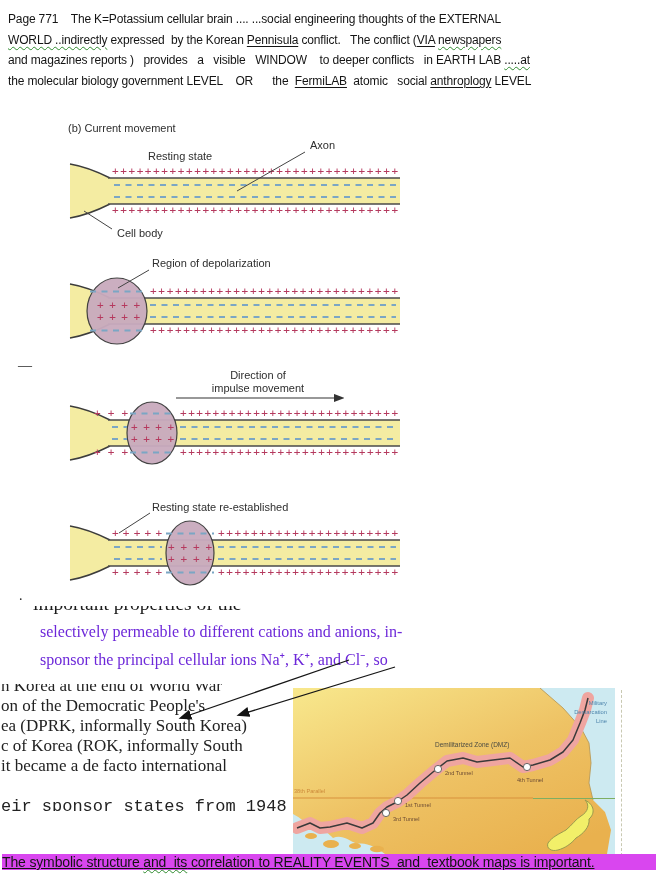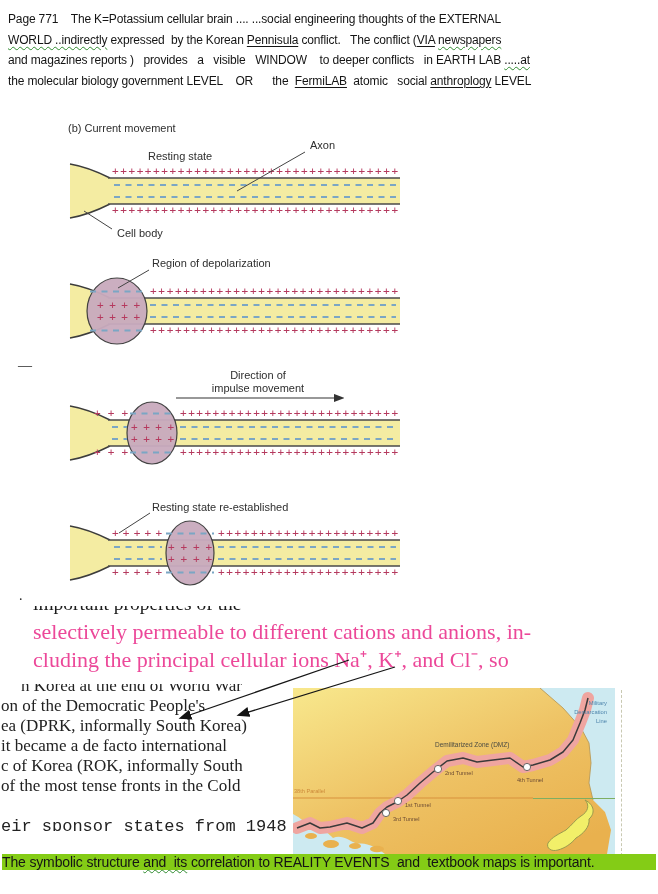--- a/index.html
+++ b/index.html
@@ -3,34 +3,34 @@
 <meta charset="utf-8">
 <style>
   html,body{margin:0;padding:0;}
   body{width:658px;height:894px;position:relative;overflow:hidden;background:#ffffff;
        font-family:"Liberation Sans",sans-serif;}
   .abs{position:absolute;}
   
   #header{left:8px;top:9px;width:646px;font-size:12px;line-height:20.6px;color:#141414;
           white-space:pre-wrap;letter-spacing:-0.15px;z-index:3;}
   #bottom-caption{left:2px;top:854px;width:654px;font-size:14px;color:#141414;
-          white-space:pre-wrap;letter-spacing:-0.15px;z-index:4;background:#84cc16;}
+          white-space:pre-wrap;letter-spacing:-0.15px;z-index:4;background:#d946ef;text-decoration:underline;}
   .sq-red{text-decoration-line:underline;text-decoration-style:wavy;
           text-decoration-color:#c92a1a;text-decoration-thickness:1px;text-underline-offset:2px;text-decoration:underline;}
   .sq-green{text-decoration-line:underline;text-decoration-style:wavy;
           text-decoration-color:#2f8b2f;text-decoration-thickness:1px;text-underline-offset:2px;}
   
-  #excerpt{left:33px;top:618px;width:545px;font-family:"Liberation Serif",serif;
-           font-size:22px;line-height:27.5px;color:#ec4899;z-index:3;}
+  #excerpt{left:40px;top:618px;width:545px;font-family:"Liberation Serif",serif;
+           font-size:16px;line-height:27.5px;color:#6d28d9;z-index:3;}
   #excerpt-sliver{left:33px;top:606px;width:240px;height:9px;overflow:hidden;
            font-family:"Liberation Serif",serif;font-size:19.5px;color:#1c1c1c;z-index:3;}
   #excerpt-sliver span{display:block;margin-top:-13px;}
   #korea-text{left:1px;top:684px;width:292px;font-family:"Liberation Serif",serif;
            font-size:17px;line-height:19.9px;color:#222;z-index:3;}
-  .cut-top{height:12px;overflow:hidden;margin-left:20px;}
+  .cut-top{height:12px;overflow:hidden;}
   .cut-top span{display:block;margin-top:-8px;}
   .cut-bottom{height:14px;overflow:hidden;font-family:Liberation Mono, monospace;}
   .kgap{height:21px;}
   
   #fig-svg{left:0;top:0;z-index:1;}
   #map-svg{left:293px;top:688px;z-index:2;}
   #anno-svg{left:0;top:0;z-index:6;pointer-events:none;}
   #page-edge{left:621px;top:690px;height:166px;width:0;border-left:1px dashed #c9c9b2;z-index:1;}
   
   text.diaglabel{font:11px "Liberation Sans",sans-serif;fill:#2e2e2e;}
@@ -147,32 +147,31 @@
     </g>
   </svg>
 
 <div id="page-edge" class="abs"></div>
 
 <div id="excerpt-sliver" class="abs">
     <span>important properties of the mem</span>
   </div>
 <div id="excerpt" class="abs">
     <div>selectively permeable to different cations and anions, in-</div>
-    <div>cluding the principal cellular ions Na⁺, K⁺, and Cl⁻, so</div>
+    <div>sponsor the principal cellular ions Na⁺, K⁺, and Cl⁻, so</div>
   </div>
 
 <div id="korea-text" class="abs">
     <div class="cut-top">
       <span>n Korea at the end of World War</span>
     </div>
     <div>on of the Democratic People's</div>
     <div>ea (DPRK, informally South Korea)</div>
+    <div>c of Korea (ROK, informally South</div>
     <div>it became a de facto international</div>
-    <div>c of Korea (ROK, informally South</div>
-    <div>of the most tense fronts in the Cold</div>
     <div class="kgap"></div>
     <div class="cut-bottom">
       <div>eir sponsor states from 1948 to the</div>
     </div>
   </div>
 
 <svg id="map-svg" class="abs" width="322" height="166" viewBox="0 0 322 166">
     <defs>
       <linearGradient id="landg" x1="0%" y1="0%" x2="80%" y2="100%">
         <stop offset="0%" stop-color="#f8e88d"></stop>

